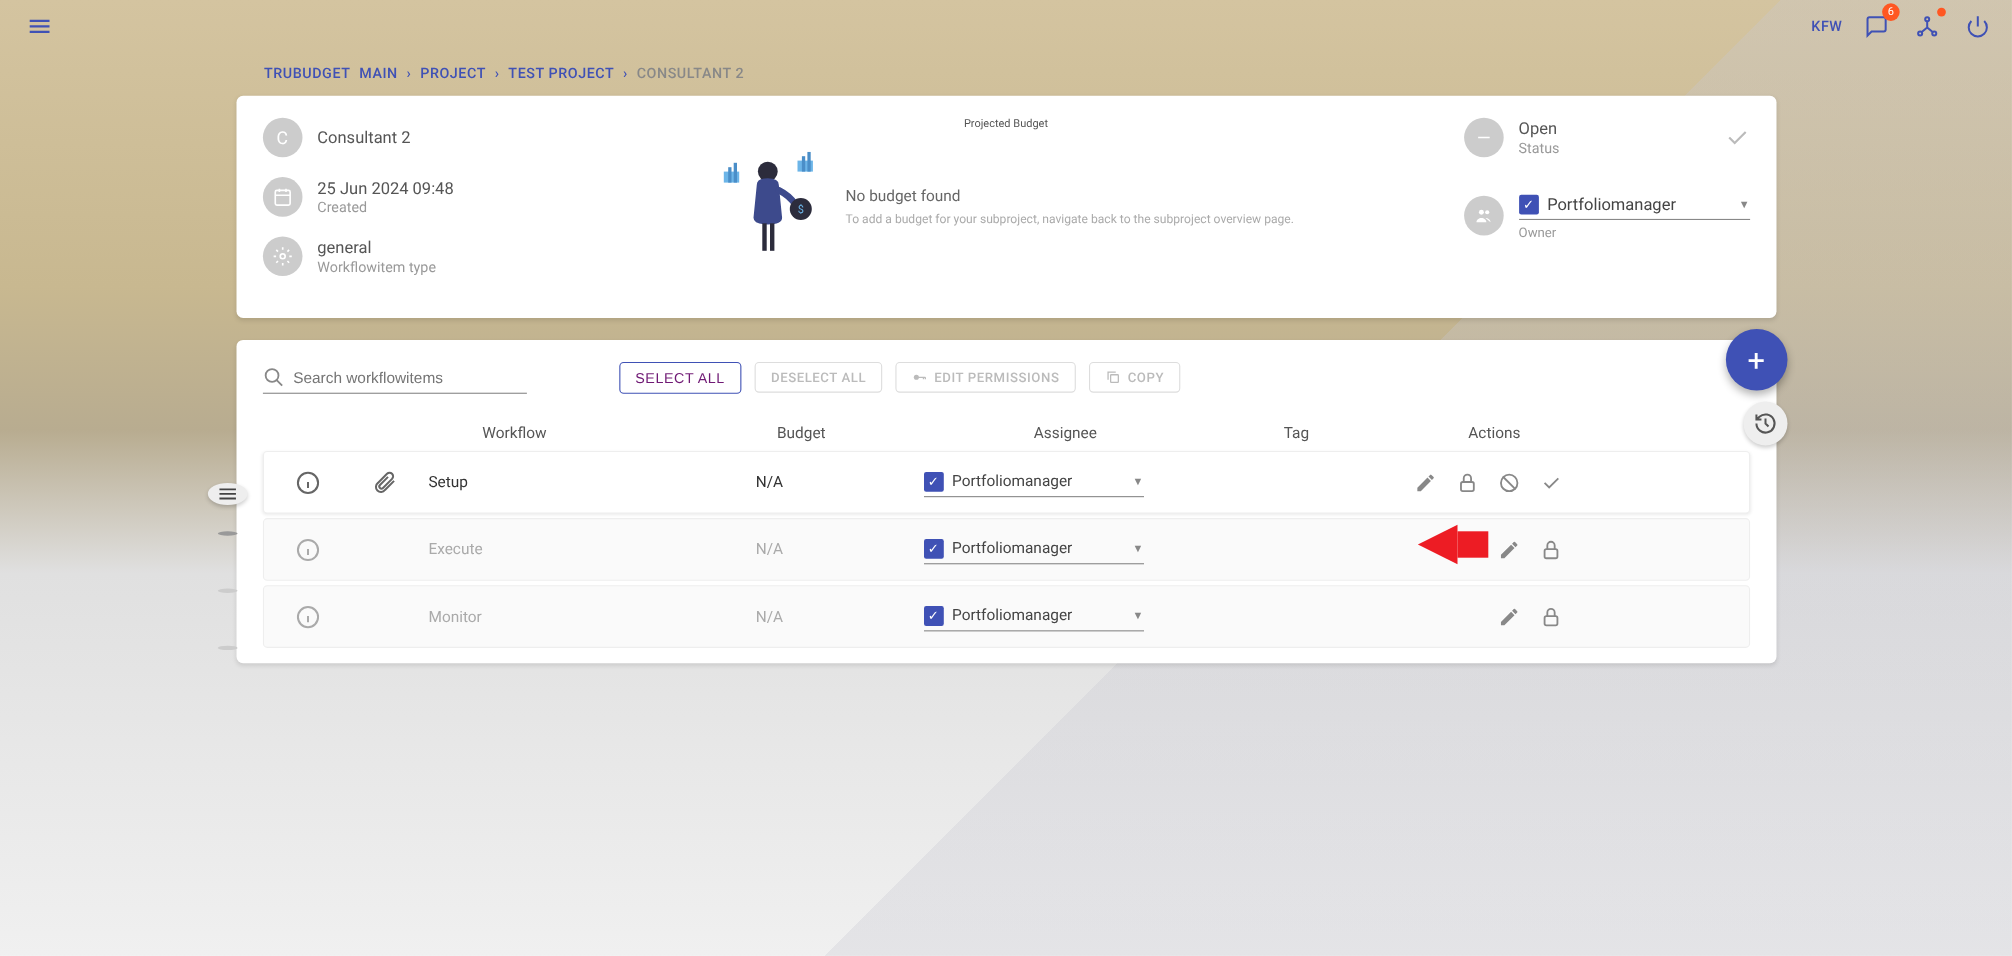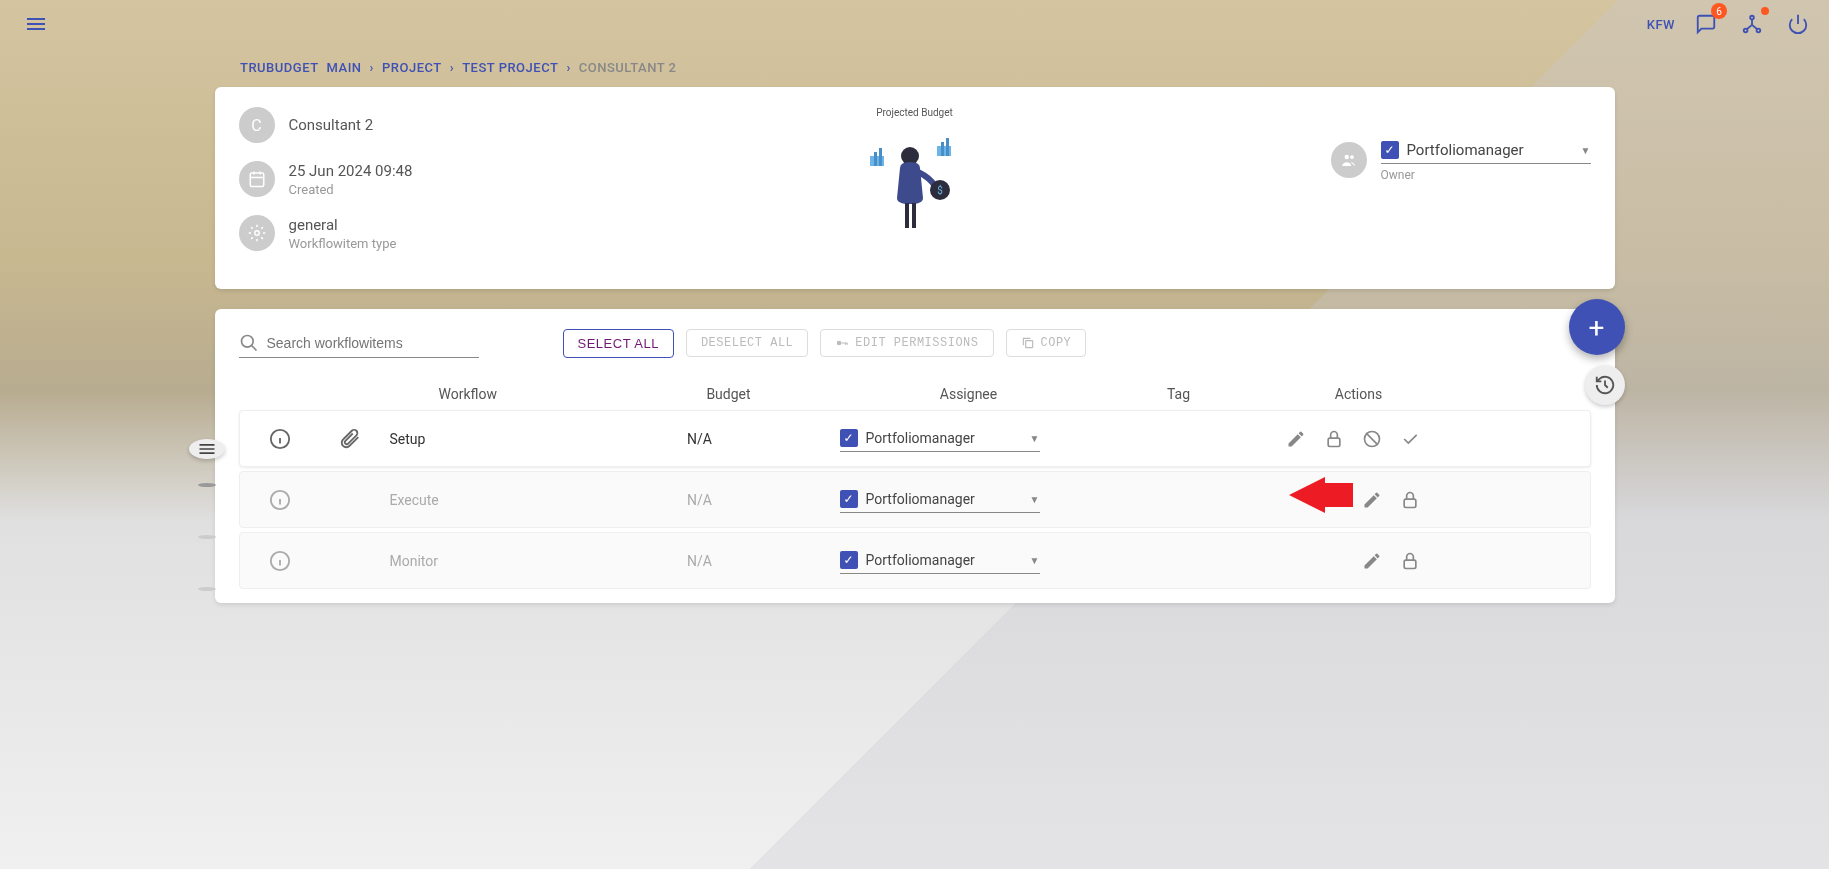--- a/index.html
+++ b/index.html
@@ -88,21 +88,21 @@
     .search-box input { border: none; outline: none; font-size: 14px; flex: 1; background: transparent; }
     .search-box .search-i { color: #888; }
     .btn-outline {
       border: 1px solid #3f51b5; color: #701a75; background: white;
       padding: 6px 14px; border-radius: 4px; font-size: 13px; font-weight: 500;
       letter-spacing: 0.5px; cursor: pointer;
     }
     .btn-disabled {
       border: 1px solid #ddd; color: #bbb; background: white;
       padding: 6px 14px; border-radius: 4px; font-size: 12px; font-weight: 500;
-      letter-spacing: 0.5px; display: flex; align-items: center; gap: 6px; font-family: Liberation Mono, monospace;
+      letter-spacing: 0.5px; display: flex; align-items: center; gap: 6px;
     }
     .fab {
       position: absolute; top: -10px; right: -10px;
       width: 56px; height: 56px; border-radius: 50%;
       background: #3f51b5; color: white; display: flex; align-items: center; justify-content: center;
       box-shadow: 0 4px 8px rgba(0,0,0,0.3); cursor: pointer; font-size: 28px;
       z-index: 5;
     }
     .history-fab {
       position: absolute; top: 56px; right: -10px;
@@ -258,23 +258,43 @@
               <rect x="81" y="0" width="3" height="18" fill="#4a8ec8"></rect>
               <circle cx="45" cy="18" r="9" fill="#2c2c3c"></circle>
               <path d="M35 30 Q35 24 45 24 Q55 24 55 30 L58 60 Q58 66 45 66 Q32 66 32 60 Z" fill="#3d4a8c"></path>
               <rect x="40" y="65" width="4" height="25" fill="#2c2c3c"></rect>
               <rect x="47" y="65" width="4" height="25" fill="#2c2c3c"></rect>
               <path d="M55 35 Q65 40 70 48" stroke="#3d4a8c" stroke-width="6" fill="none" stroke-linecap="round"></path>
               <circle cx="75" cy="52" r="10" fill="#2c2c3c"></circle>
               <text x="75" y="56" font-size="10" fill="#6cb5e8" text-anchor="middle">$</text>
             </svg>
           </div>
+          <div class="no-budget">
+            <div class="nb-title">No budget found</div>
+            <div class="nb-sub">To add a budget for your subproject, navigate back to the subproject overview page.</div>
+          </div>
         </div>
       </div>
       <div class="col-right">
+        <div class="status-row">
+          <div class="meta-icon">
+            <svg width="18" height="18" viewBox="0 0 24 24">
+                <path d="M5 11h14v2H5z" fill="white"></path>
+              </svg>
+          </div>
+          <div class="meta-text">
+            <div class="primary">Open</div>
+            <div class="secondary">Status</div>
+          </div>
+          <div class="check-icon">
+            <svg width="24" height="24" viewBox="0 0 24 24" fill="none" stroke="currentColor" stroke-width="2">
+                <path d="M5 12l5 5L20 7"></path>
+              </svg>
+          </div>
+        </div>
         <div style="height:30px"></div>
         <div class="status-row">
           <div class="meta-icon">
             <svg width="18" height="18" viewBox="0 0 24 24" fill="white">
                 <circle cx="9" cy="8" r="3"></circle>
                 <circle cx="16" cy="8" r="2.5"></circle>
                 <path d="M3 20c0-3 3-5 6-5s6 2 6 5M14 15c3 0 6 2 6 5"></path>
               </svg>
           </div>
           <div style="flex:1">

